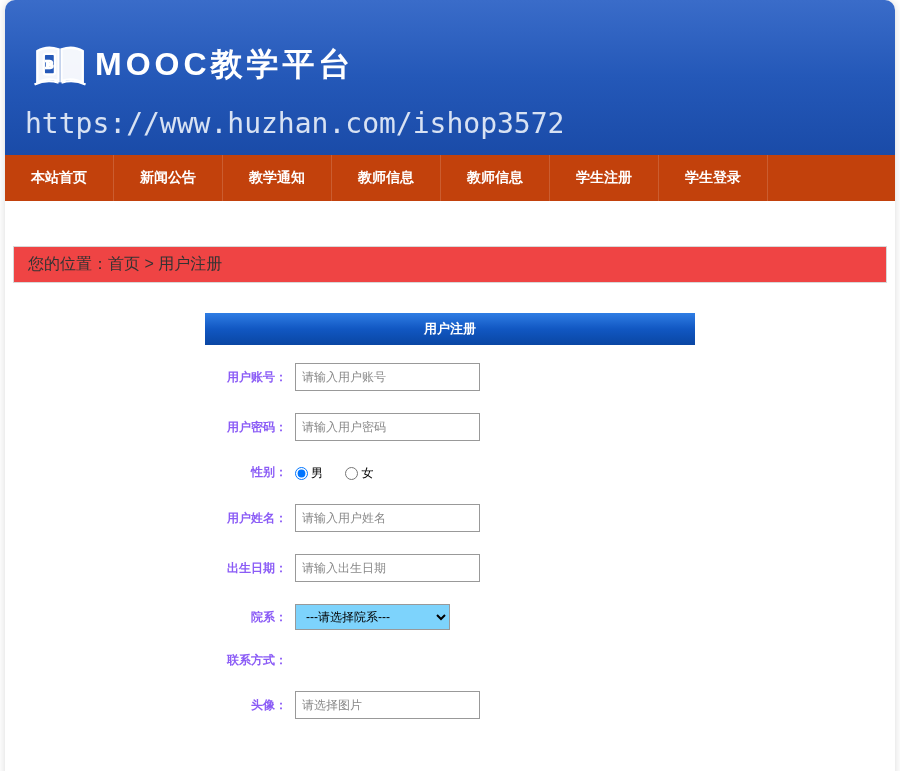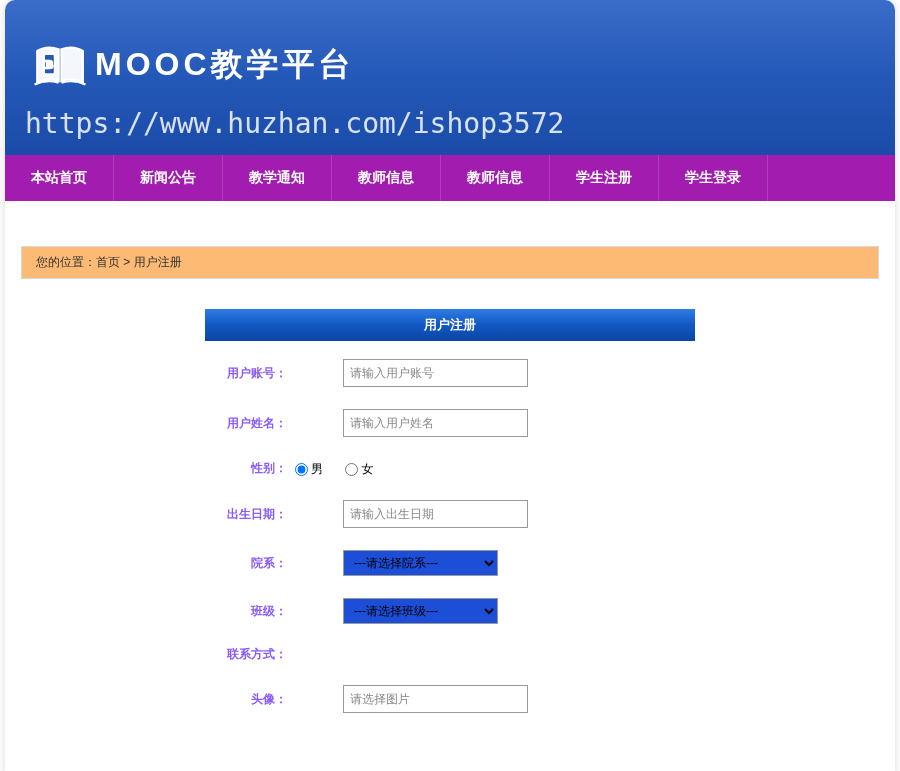--- a/index.html
+++ b/index.html
@@ -12,39 +12,39 @@
     }
     .header-title-row { display: flex; align-items: center; }
     .logo-icon {
       width: 70px; height: 60px;
       display: flex; align-items: center; justify-content: center;
     }
     .logo-icon svg { width: 65px; height: 55px; }
     .site-title { font-size: 32px; font-weight: bold; letter-spacing: 4px; }
     .url-text { font-family: monospace; font-size: 28px; color: #d8e2f3; margin-top: 12px; }
     .navbar {
-      background: #a21caf;
+      background: #c2410c;
       display: flex;
     }
     .nav-item {
       color: #fff;
       padding: 14px 26px;
       font-size: 14px;
       font-weight: bold;
       cursor: pointer;
       border-right: 1px solid rgba(255,255,255,0.15);
     }
     .content-spacer { height: 45px; background: #fff; }
     .breadcrumb {
-      background: #fdba74;
+      background: #ef4444;
       border: 1px solid #d8d8d8;
       padding: 7px 14px;
-      font-size: 12px;
+      font-size: 16px;
       color: #333;
-      margin: 0 16px;
+      margin: 0 8px;
     }
     .breadcrumb a { color: #333; text-decoration: none; }
     .form-wrap { padding: 30px 8px 45px 8px; }
     .form-title {
       width: 490px;
       margin: 0 auto 18px auto;
       background: linear-gradient(to bottom, #2f7de4 0%, #1157c2 50%, #0a46a3 100%);
       color: #fff;
       font-size: 13px;
       font-weight: bold;
@@ -55,23 +55,22 @@
     .form-row { display: flex; align-items: center; margin-bottom: 22px; }
     .form-label { width: 95px; text-align: right; font-size: 12px; color: #8b5cf6; padding-right: 8px; font-weight: bold; }
     .form-field { flex: 0 0 auto; }
     .txt-input, .sel-input {
       width: 185px;
       height: 28px;
       border: 1px solid #999;
       padding: 2px 6px;
       font-size: 12px;
       font-family: inherit;
-      margin-left: 48px;
     }
-    .sel-input { width: 155px; height: 26px; background: #1d4ed8; }
+    .sel-input { width: 155px; height: 26px; background: #7dd3fc; }
     .radio-group label { font-size: 12px; margin-right: 18px; }
     .radio-group input { margin-right: 3px; vertical-align: middle; }
     ::placeholder { color: #888; }
   </style>
 </head>
 <body>
 
 <div class="container">
   <div class="header">
     <div class="header-title-row">
@@ -107,48 +106,48 @@
 
   <div class="form-wrap">
     <div class="form-title">用户注册</div>
     <div class="form-table">
 
       <div class="form-row">
         <div class="form-label">用户账号：</div>
         <div class="form-field"><input class="txt-input" type="text" placeholder="请输入用户账号" style=""></div>
       </div>
 
-
       <div class="form-row">
-        <div class="form-label">用户姓名：</div>
-        <div class="form-field"><input class="txt-input" type="text" placeholder="请输入用户姓名" style=""></div>
+        <div class="form-label">用户密码：</div>
+        <div class="form-field"><input class="txt-input" type="text" placeholder="请输入用户密码" style=""></div>
       </div>
 
       <div class="form-row">
         <div class="form-label">性别：</div>
         <div class="form-field radio-group">
           <label><input type="radio" name="g" checked="" style=""><span>男</span></label>
           <label><input type="radio" name="g" style=""><span>女</span></label>
         </div>
+      </div>
+
+      <div class="form-row">
+        <div class="form-label">用户姓名：</div>
+        <div class="form-field"><input class="txt-input" type="text" placeholder="请输入用户姓名" style=""></div>
       </div>
 
       <div class="form-row">
         <div class="form-label">出生日期：</div>
         <div class="form-field"><input class="txt-input" type="text" placeholder="请输入出生日期" style=""></div>
       </div>
 
       <div class="form-row">
         <div class="form-label">院系：</div>
         <div class="form-field"><select class="sel-input"><option>---请选择院系---</option></select></div>
       </div>
 
-      <div class="form-row">
-        <div class="form-label">班级：</div>
-        <div class="form-field"><select class="sel-input"><option>---请选择班级---</option></select></div>
-      </div>
 
       <div class="form-row">
         <div class="form-label">联系方式：</div>
       </div>
 
       <div class="form-row">
         <div class="form-label">头像：</div>
         <div class="form-field"><input class="txt-input" type="text" placeholder="请选择图片" style=""></div>
       </div>
 

